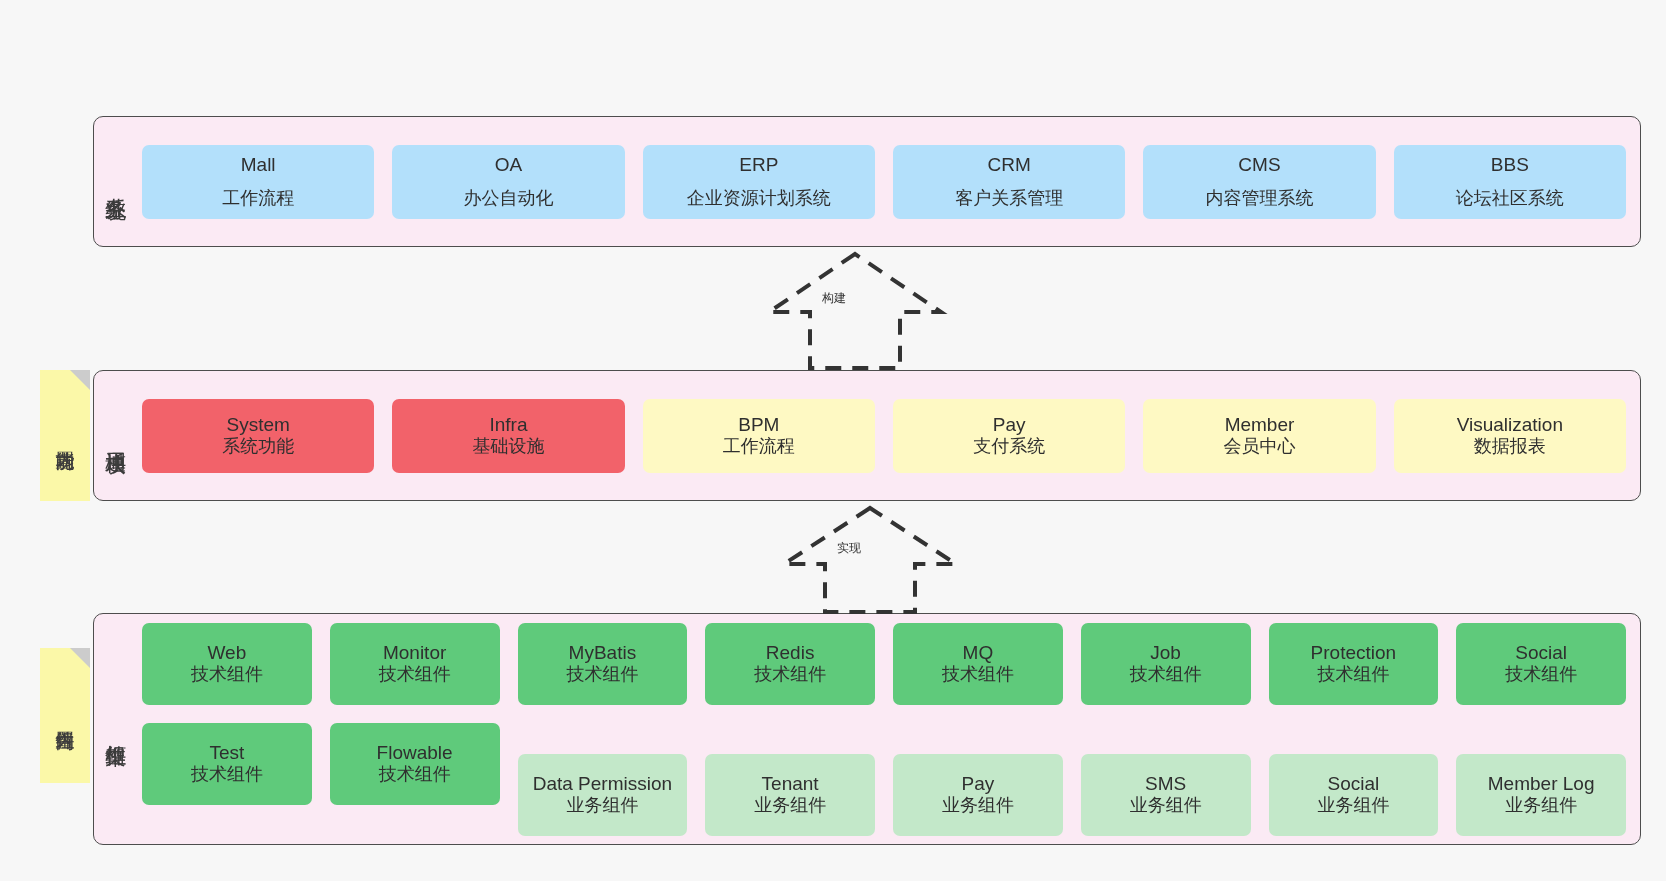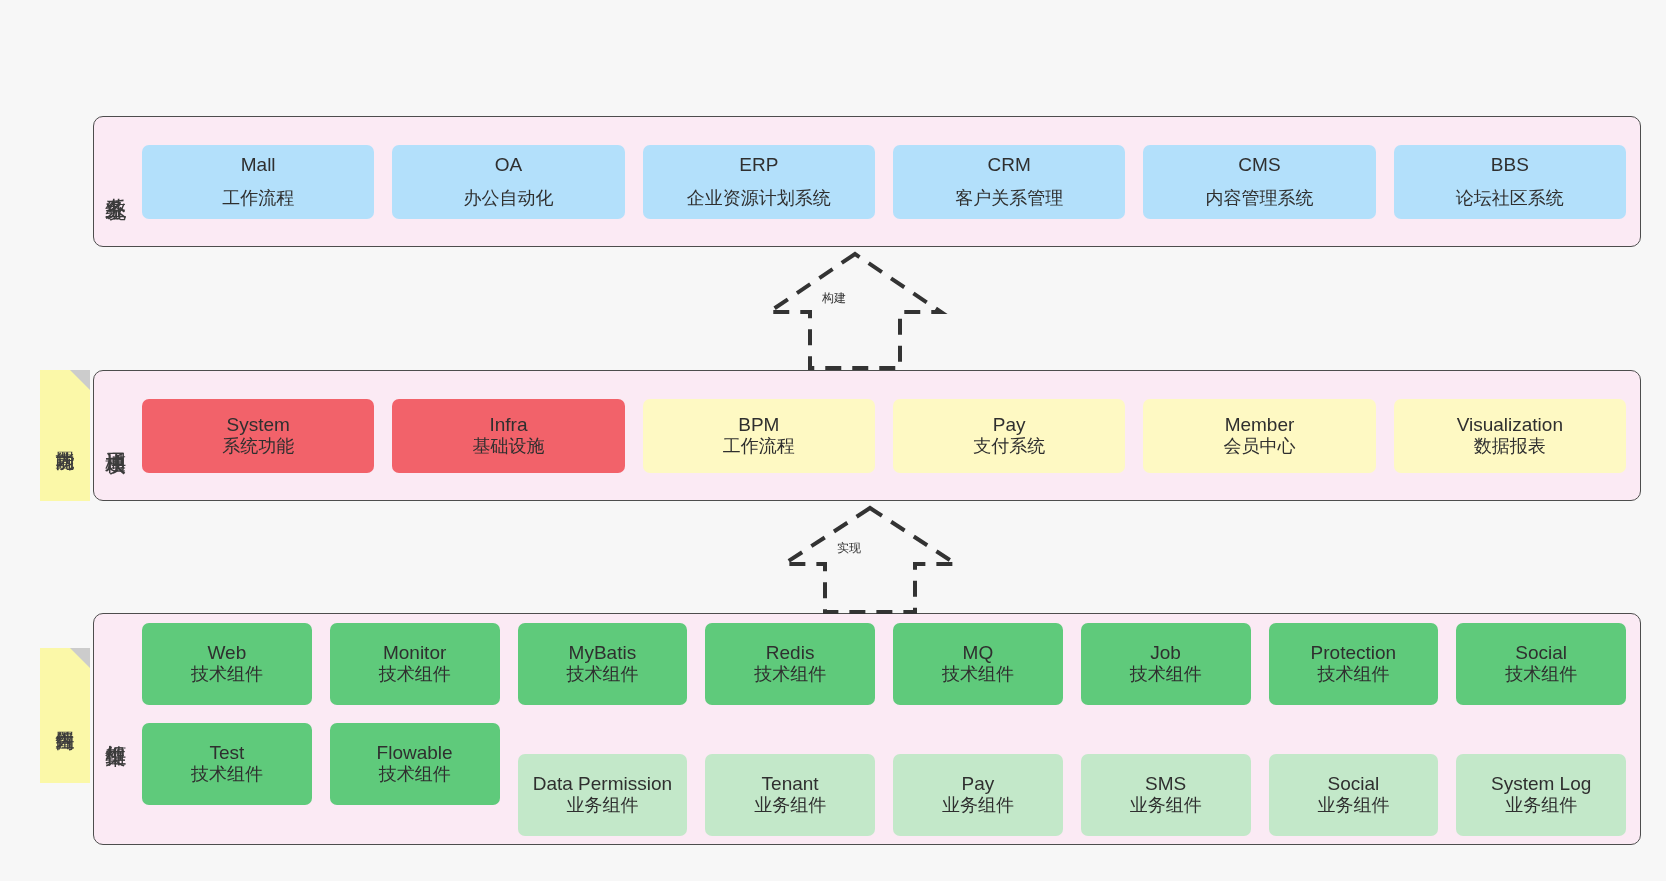--- a/index.html
+++ b/index.html
@@ -314,21 +314,21 @@
         </div>
         <div class="card c-lightgreen">
           <span class="c-en">SMS</span>
           <span class="c-cn">业务组件</span>
         </div>
         <div class="card c-lightgreen">
           <span class="c-en">Social</span>
           <span class="c-cn">业务组件</span>
         </div>
         <div class="card c-lightgreen">
-          <span class="c-en">System Log</span>
+          <span class="c-en">Member Log</span>
           <span class="c-cn">业务组件</span>
         </div>
       </div>
 
     </div>
   </div>
 
 </div>
 
 </body></html>

